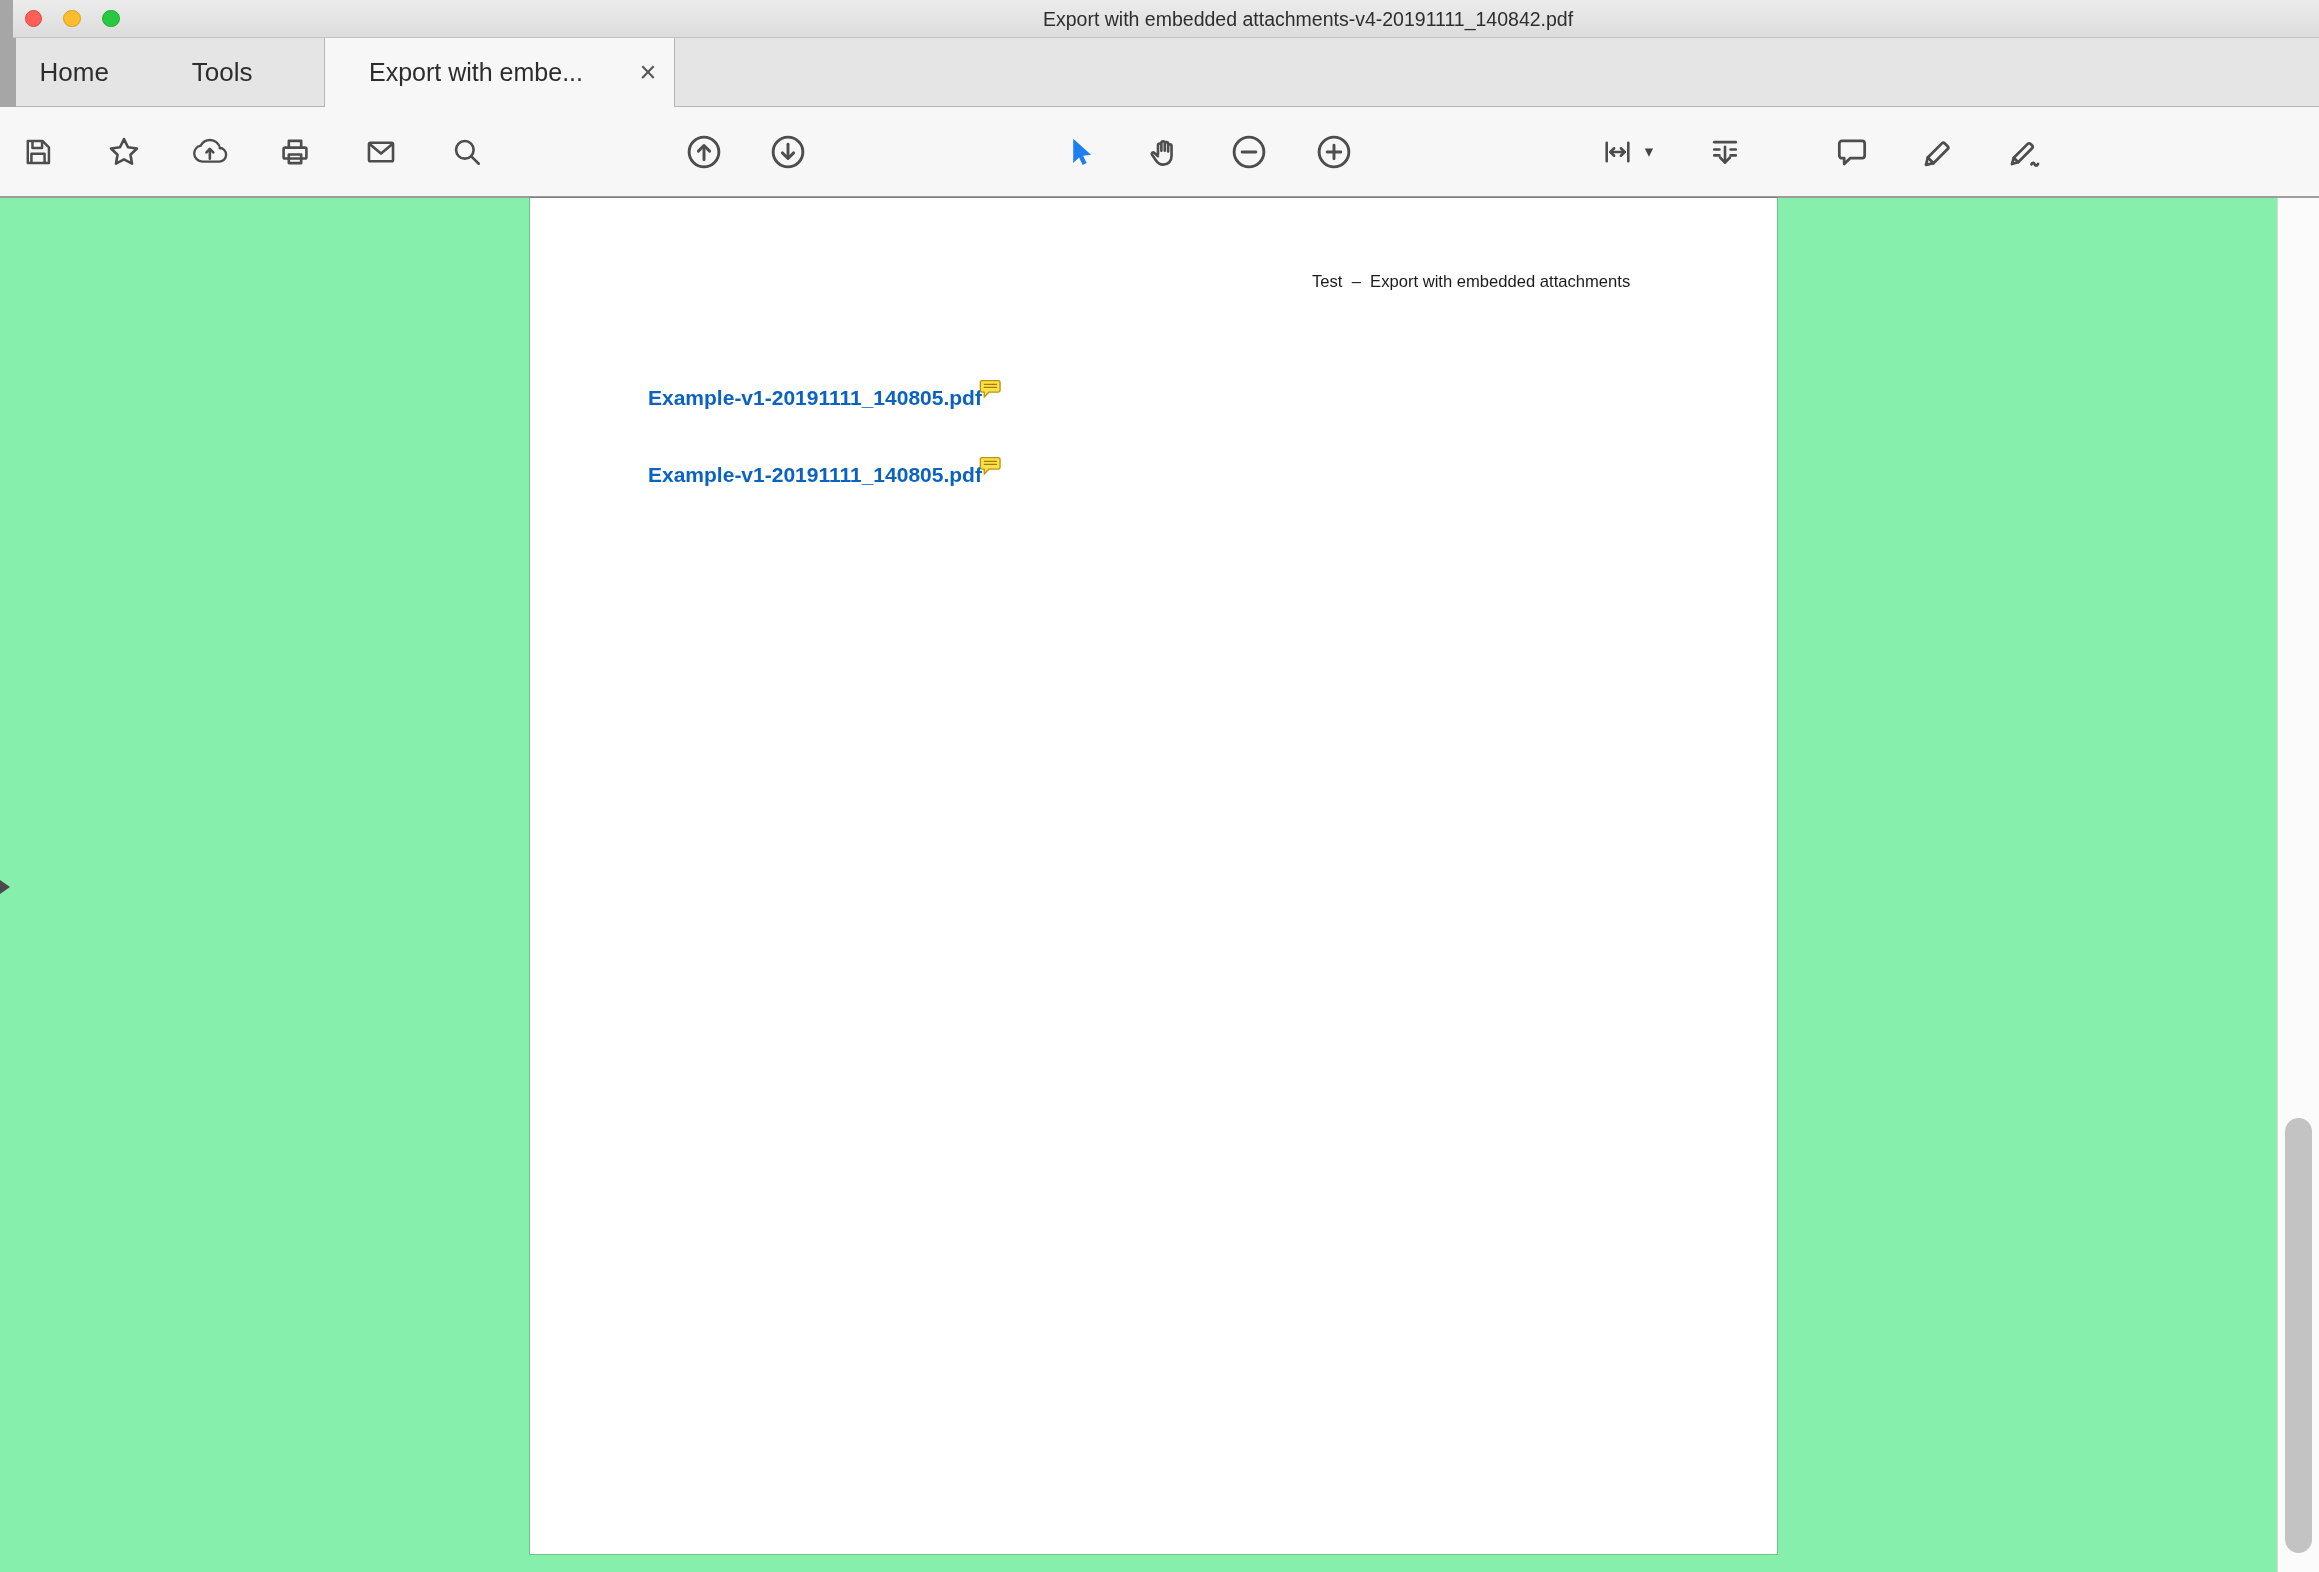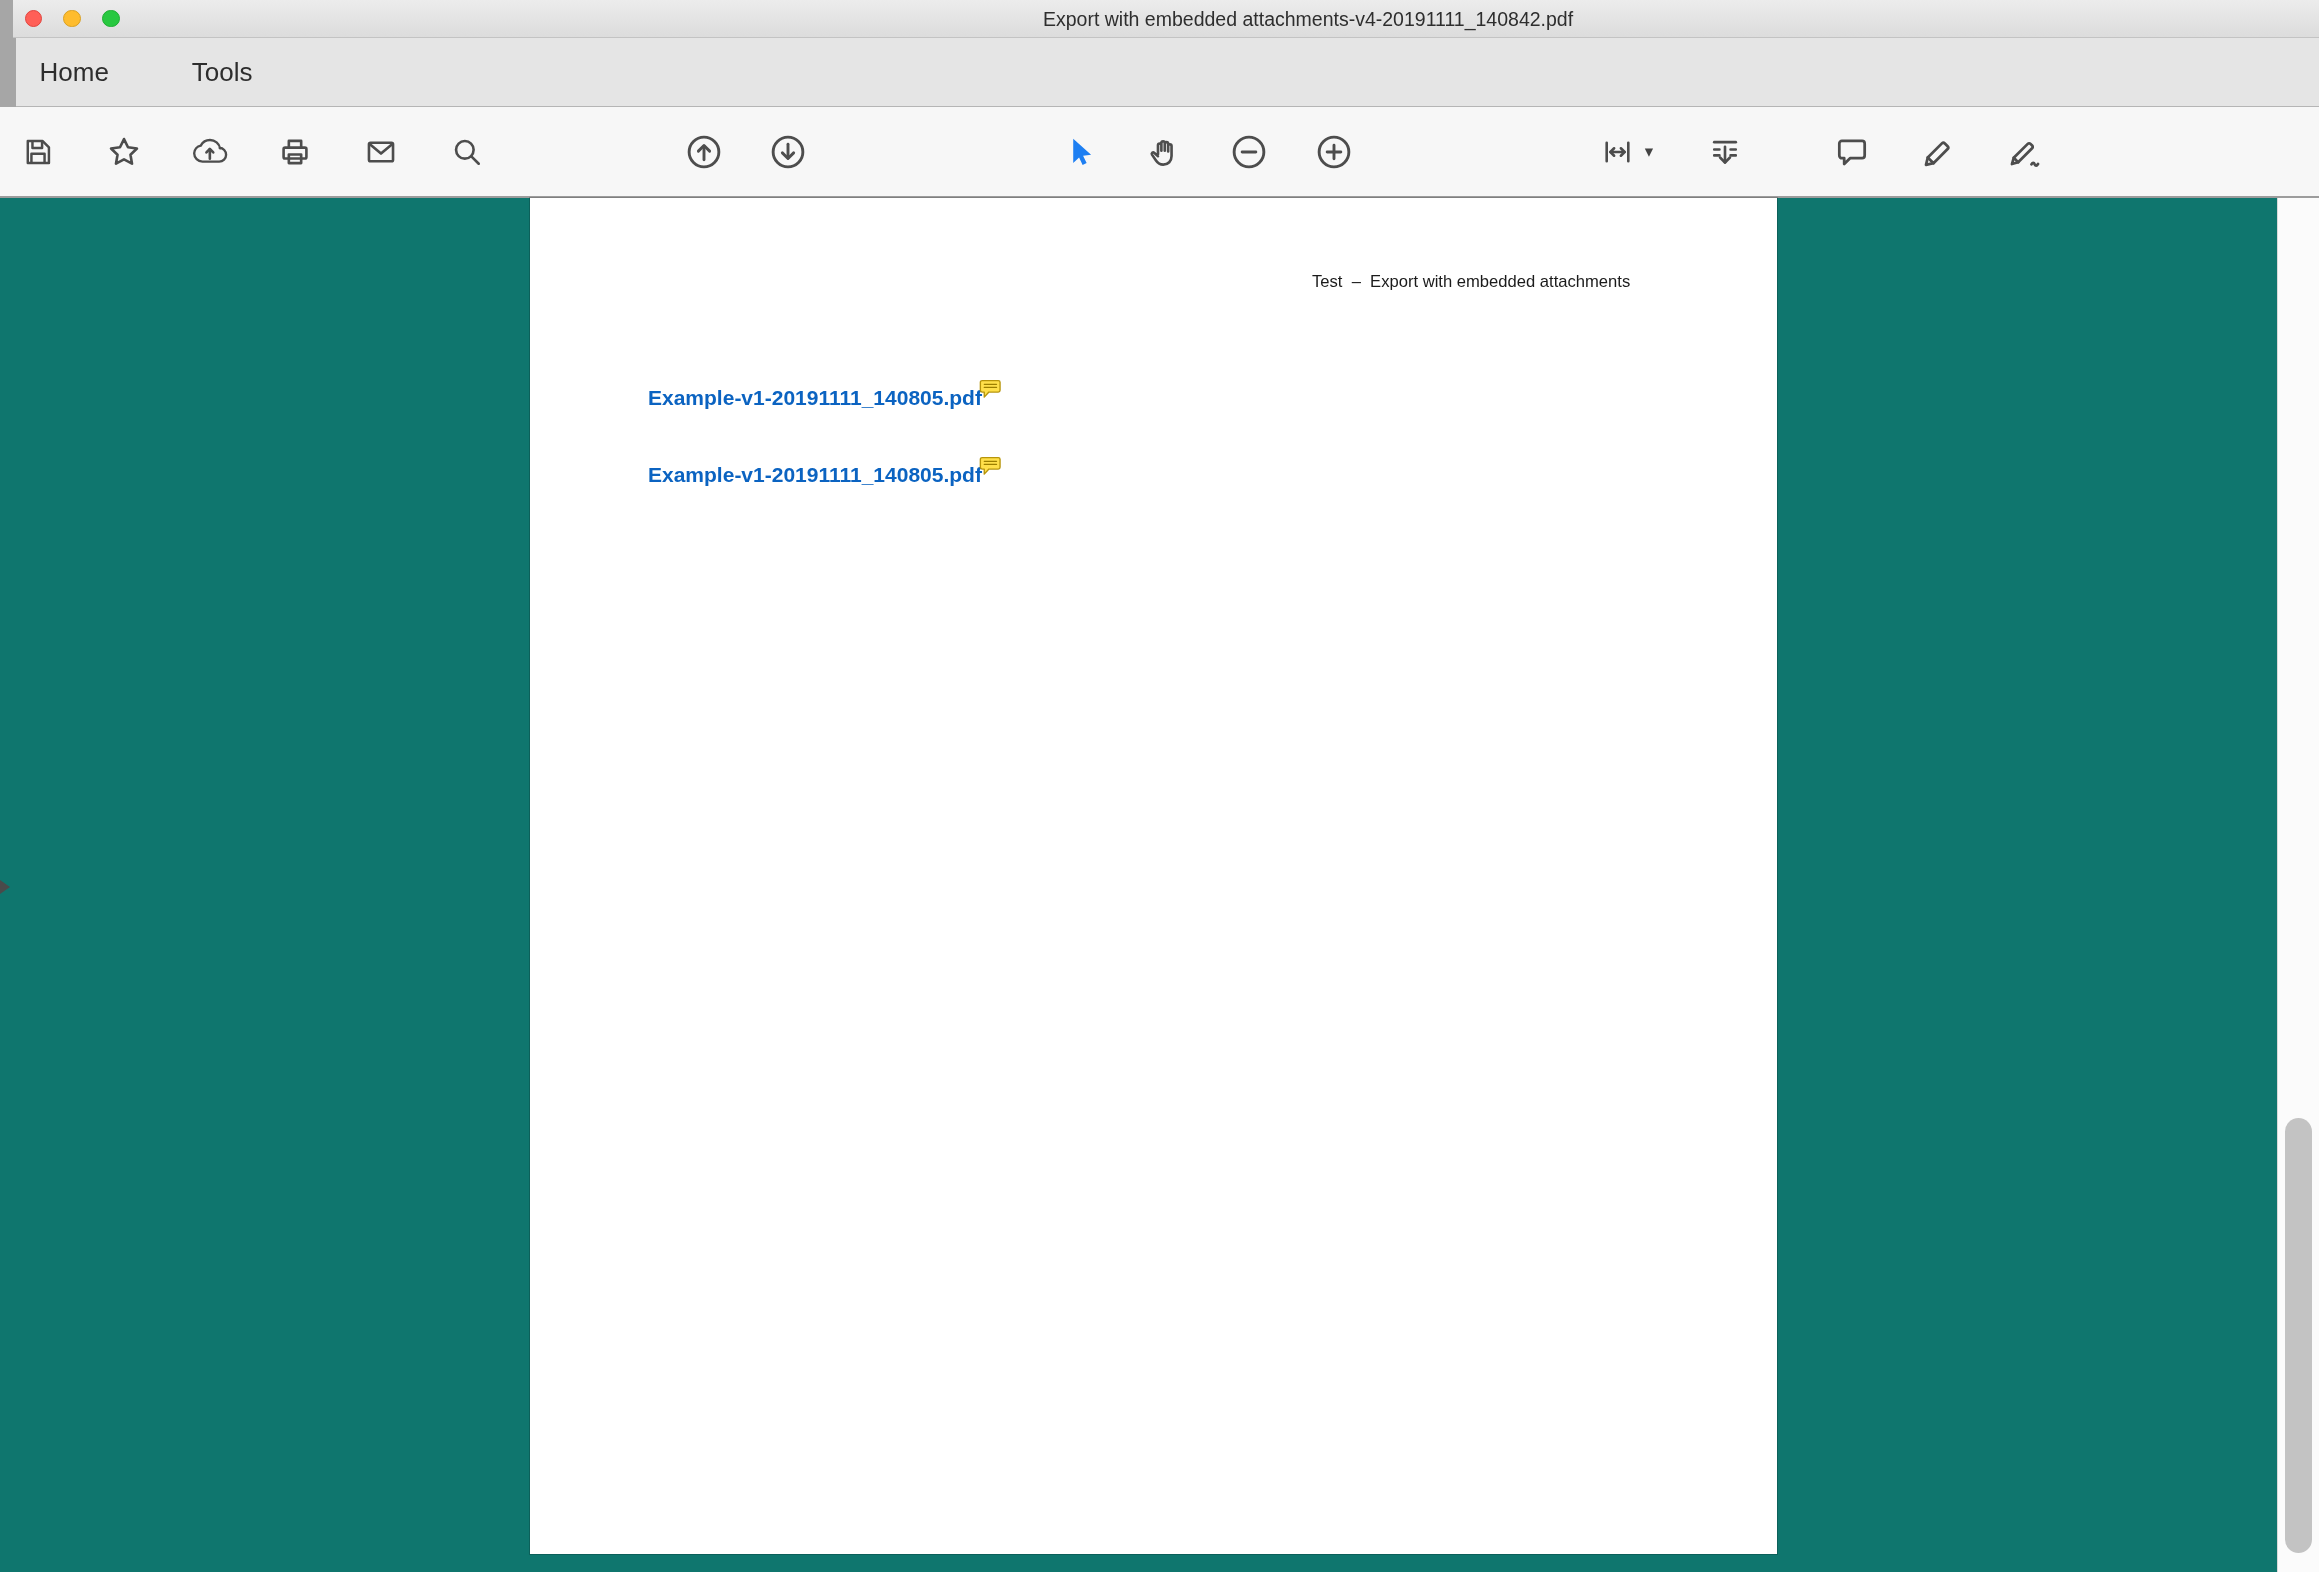--- a/index.html
+++ b/index.html
@@ -42,21 +42,21 @@
     font-family:"Liberation Sans",sans-serif; font-size:23.4px; color:#222; text-align:center; }
   .page-total{ position:absolute; left:932px; top:138px; font-size:23.4px; color:#222; white-space:pre; }
   .zoom-ctrl{ position:absolute; left:1412px; top:129px; width:138px; height:43px;
     border-bottom:2px solid #8a8a8a; display:flex; align-items:center; justify-content:space-between;
     font-size:23.4px; color:#222; padding:0 3.9px; }
   .caret{ font-size:16.6px; color:#444; }
   .fit-ctrl{ position:absolute; left:1599px; top:50%; transform:translateY(-50%);
     display:flex; align-items:center; gap:8.8px; }
 
   
-  .viewport{ position:absolute; left:0; top:198px; width:2319px; height:1374px; background:#0f766e; }
+  .viewport{ position:absolute; left:0; top:198px; width:2319px; height:1374px; background:#86efac; }
   .pdf-page{ position:absolute; left:530px; top:0; width:1247px; height:1356px;
     background:#ffffff; outline:1px solid rgba(0,0,0,0.18); }
   .page-header{ position:absolute; left:782px; top:74px; font-size:16.6px; color:#1b1b1b; white-space:pre; }
   .attach{ position:absolute; left:118px; font-size:21px; white-space:nowrap;font-weight:bold; }
   .attach.a1{ top:188px; }
   .attach.a2{ top:265px; }
   .attach a{ color:#0B63C1; text-decoration:none; }
   .note-ic{ display:inline-block; vertical-align:middle; position:relative; top:-7.8px; margin-left:-2.9px; }
 
   .pane-toggle{ position:absolute; left:0; top:675px; width:17.6px; height:27px;
@@ -77,20 +77,24 @@
   <div class="titlebar">
     <span class="light red"></span>
     <span class="light yellow"></span>
     <span class="light green"></span>
     <div class="win-title">Export with embedded attachments-v4-20191111_140842.pdf</div>
   </div>
 
   <div class="tabbar">
     <div class="app-tab tab-home">Home</div>
     <div class="app-tab tab-tools">Tools</div>
+    <div class="doc-tab">
+      <span class="doc-tab-label">Export with embe...</span>
+      <span class="tab-close">×</span>
+    </div>
   </div>
 
   <div class="toolbar">
 
     <div class="tbtn" style="left:38px">
       <svg class="ic" width="35" height="35" viewBox="0 0 24 24">
         <path d="M5 4.5 H15.2 L19.5 8.8 V19.5 H5 Z"></path>
         <path d="M8.2 4.7 V9.3 H14.8 V4.7"></path>
         <path d="M7.5 19.3 V13.2 H16.5 V19.3"></path>
       </svg>

